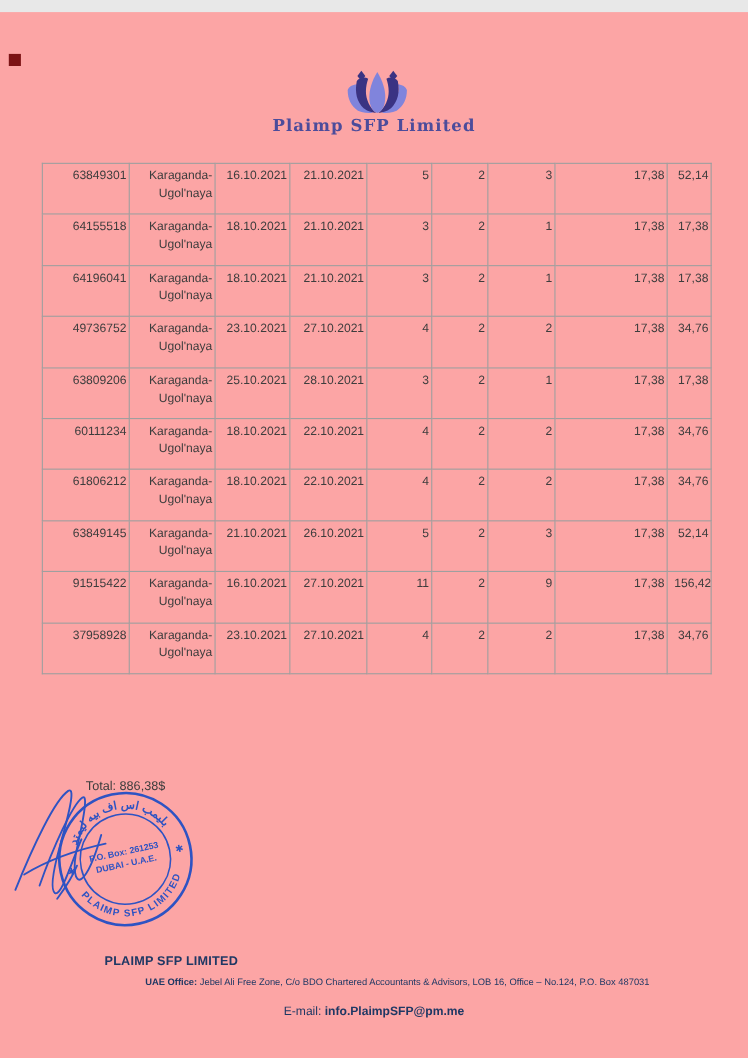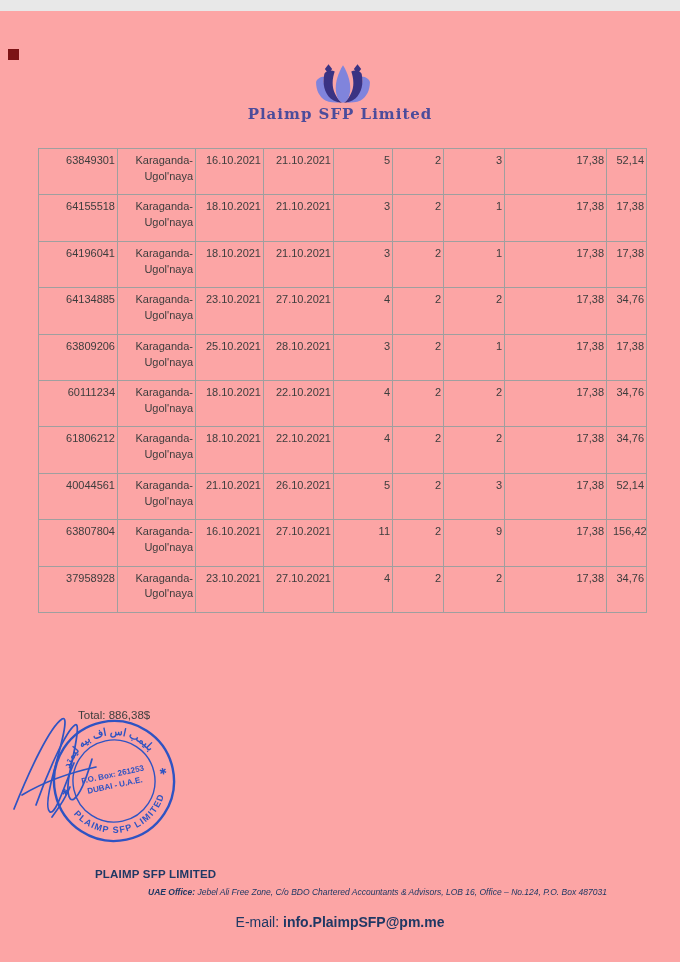--- a/index.html
+++ b/index.html
@@ -45,27 +45,27 @@
     position: absolute; left: 78px; top: 698px;
     font-size: 11.5px; color: #3d3d3d;
   }
   .stamp { position: absolute; left: 40px; top: 696px; width: 148px; height: 148px; }
   .signature { position: absolute; left: 8px; top: 698px; width: 150px; height: 125px; }
   .footer-company {
     position: absolute; left: 95px; top: 857px;
     font-size: 11.5px; font-weight: bold; color: #1f3864; letter-spacing: 0.2px;
   }
   .footer-office {
-    position: absolute; left: 148px; top: 876px;
-    font-size: 8.5px; color: #1f3864; font-style: italic;
+    position: absolute; left: 132px; top: 876px;
+    font-size: 8.5px; color: #1f3864;
   }
   .footer-office .lbl { font-weight: bold; }
   .footer-email {
     position: absolute; left: 0; top: 903px; width: 100%;
-    text-align: center; font-size: 14px; color: #1f3864;
+    text-align: center; font-size: 11px; color: #1f3864;
   }
   .footer-email .val { font-weight: bold; }
 </style>
 </head>
 <body>
 
 <div class="page">
 
   <div class="corner-mark"></div>
 
@@ -121,21 +121,21 @@
           <td>Karaganda-Ugol'naya</td>
           <td>18.10.2021</td>
           <td>21.10.2021</td>
           <td>3</td>
           <td>2</td>
           <td>1</td>
           <td>17,38</td>
           <td>17,38</td>
         </tr>
         <tr>
-          <td>64134885</td>
+          <td>49736752</td>
           <td>Karaganda-Ugol'naya</td>
           <td>23.10.2021</td>
           <td>27.10.2021</td>
           <td>4</td>
           <td>2</td>
           <td>2</td>
           <td>17,38</td>
           <td>34,76</td>
         </tr>
         <tr>
@@ -165,32 +165,32 @@
           <td>Karaganda-Ugol'naya</td>
           <td>18.10.2021</td>
           <td>22.10.2021</td>
           <td>4</td>
           <td>2</td>
           <td>2</td>
           <td>17,38</td>
           <td>34,76</td>
         </tr>
         <tr>
-          <td>40044561</td>
+          <td>63849145</td>
           <td>Karaganda-Ugol'naya</td>
           <td>21.10.2021</td>
           <td>26.10.2021</td>
           <td>5</td>
           <td>2</td>
           <td>3</td>
           <td>17,38</td>
           <td>52,14</td>
         </tr>
         <tr>
-          <td>63807804</td>
+          <td>91515422</td>
           <td>Karaganda-Ugol'naya</td>
           <td>16.10.2021</td>
           <td>27.10.2021</td>
           <td>11</td>
           <td>2</td>
           <td>9</td>
           <td>17,38</td>
           <td>156,42</td>
         </tr>
         <tr>

